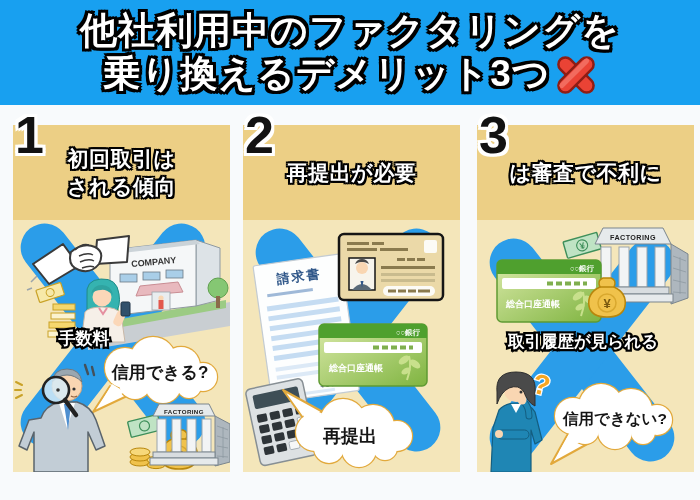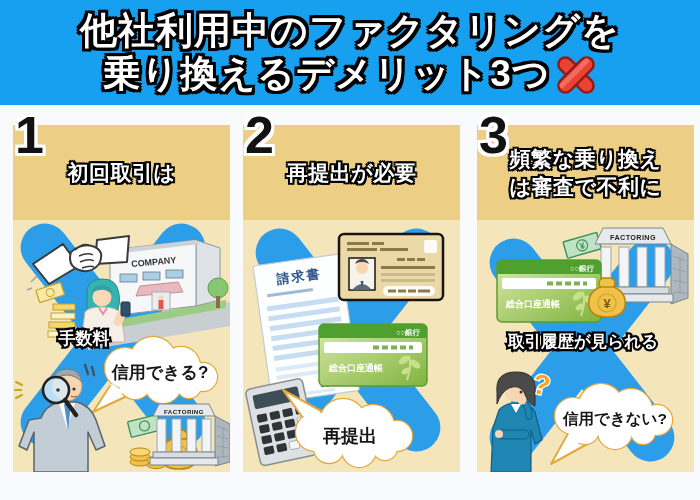--- a/index.html
+++ b/index.html
@@ -49,20 +49,21 @@
           <rect x="-20" y="-5" width="40" height="5" rx="2.5" transform="rotate(-45)" fill="#F26B5E"></rect>
         </g>
       </svg>
     </div>
   </div>
 
   <section class="panel panel-1">
     <div class="panel-num">1</div>
     <div class="panel-title">
       <div class="t-line">初回取引は</div>
+      <div class="t-line">される傾向</div>
     </div>
     <div class="illus">
       <svg width="217" height="252" viewBox="0 0 217 252">
 
         <g>
           <rect x="-35" y="91" width="270" height="48" rx="24" fill="#2B9DE9" transform="rotate(52 100 115)"></rect>
           <rect x="-35" y="91" width="270" height="48" rx="24" fill="#2B9DE9" transform="rotate(-52 100 115)"></rect>
         </g>
 
         <g transform="translate(85,12)">
@@ -333,21 +334,20 @@
           </g>
           <text x="107" y="222" font-size="18" fill="#151515" stroke="#FFFFFF" stroke-width="3" paint-order="stroke" text-anchor="middle">再提出</text>
         </g>
       </svg>
     </div>
   </section>
 
   <section class="panel panel-3">
     <div class="panel-num">3</div>
     <div class="panel-title">
-      <div class="t-line">頻繁な乗り換え</div>
       <div class="t-line">は審査で不利に</div>
     </div>
     <div class="illus">
       <svg width="217" height="252" viewBox="0 0 217 252">
         <defs>
           <linearGradient id="pb3grad" x1="0" y1="0" x2="1" y2="1">
             <stop offset="0" stop-color="#D9E9A8"></stop>
               <stop offset="1" stop-color="#7FB440"></stop>
           </linearGradient>
         </defs>

